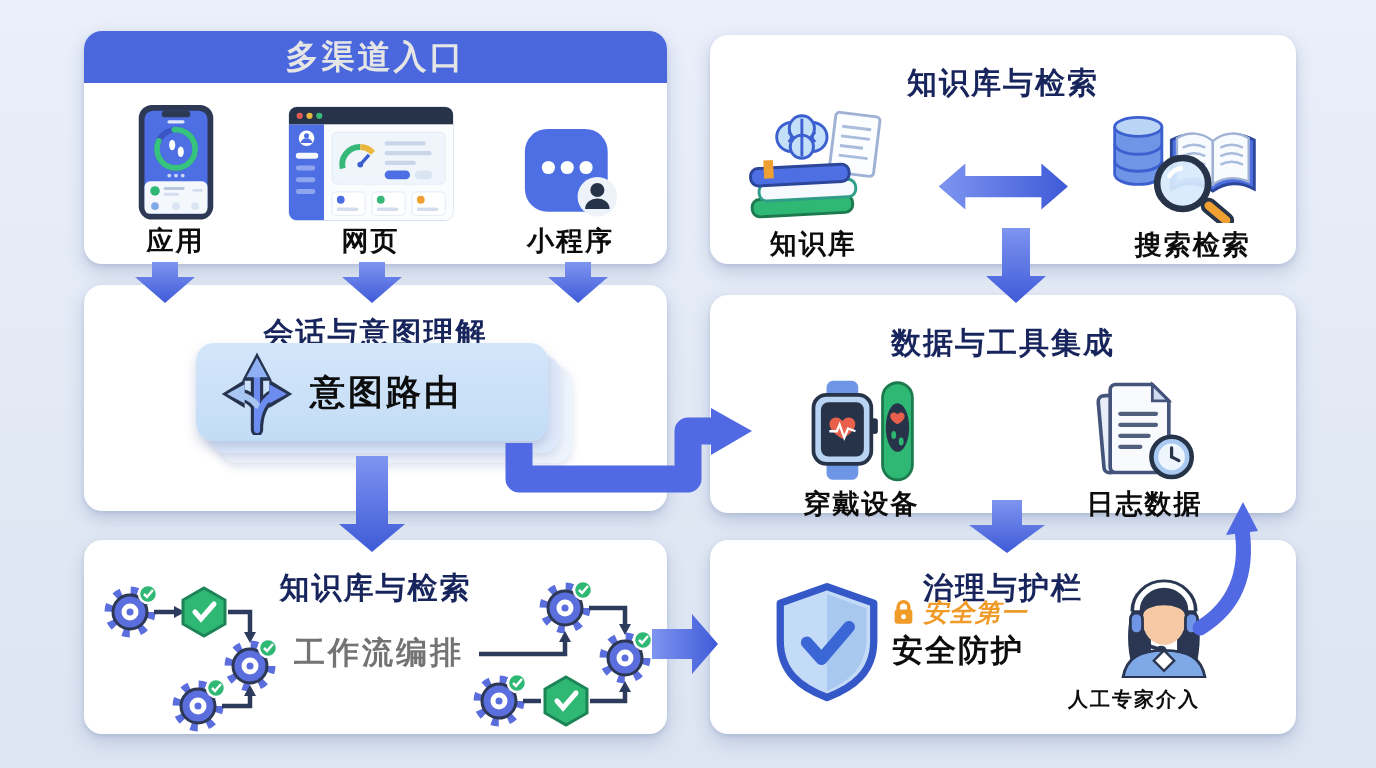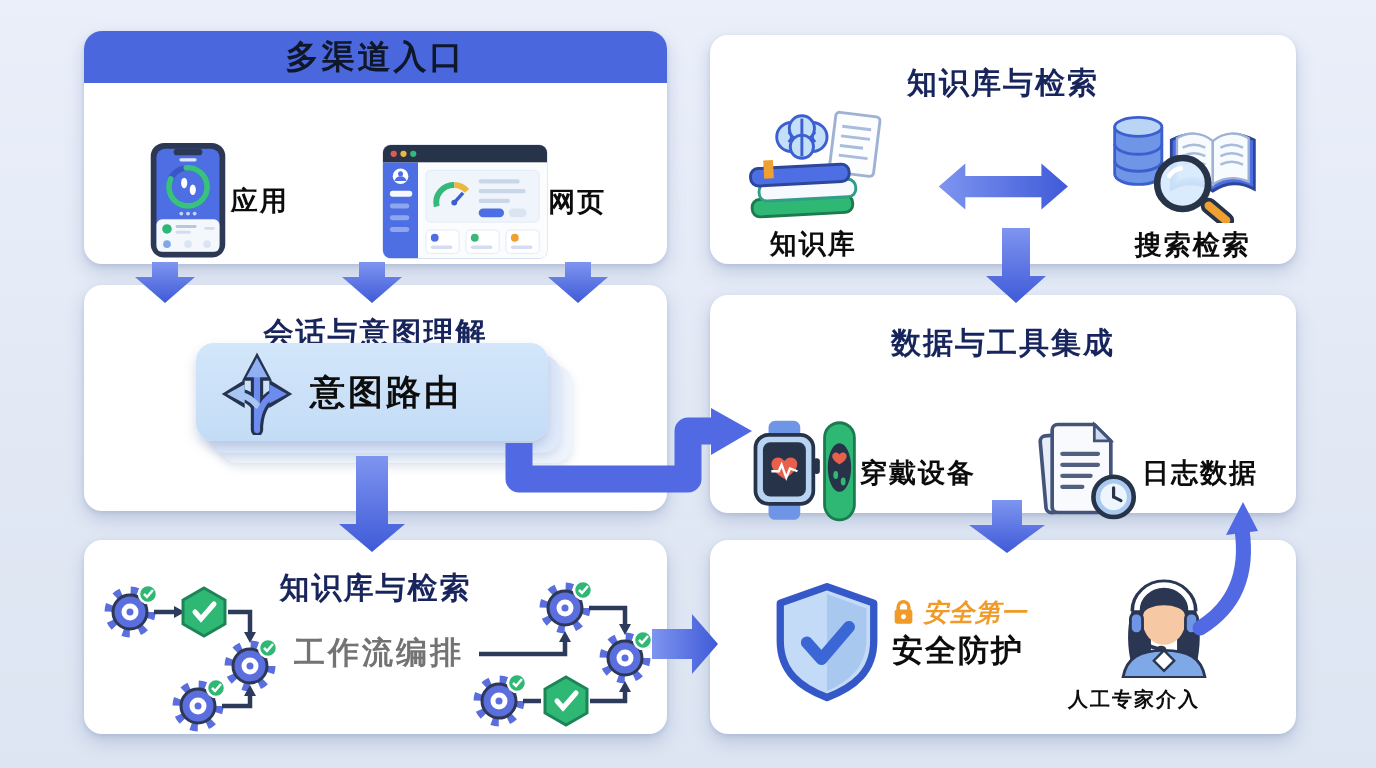--- a/index.html
+++ b/index.html
@@ -16,24 +16,24 @@
   }
   .box-title{
     text-align:center;font-weight:900;color:var(--title,#18255c);
     font-size:30px;letter-spacing:2px;padding-top:28px;
   }
   
   #box-channels{left:84px;top:31px;width:583px;height:233px;}
   #box-channels .hdr{
     height:52px;border-radius:18px 18px 0 0;background:var(--header,#4a67de);
     display:flex;align-items:center;justify-content:center;
-    color:#0f172a;font-size:33px;font-weight:900;letter-spacing:3px;
+    color:#e5e5e5;font-size:33px;font-weight:900;letter-spacing:3px;
   }
   .chan-row{display:flex;justify-content:space-around;align-items:flex-end;padding:0 14px;height:176px;}
-  .chan{display:flex;flex-direction:row;align-items:center;justify-content:flex-end;}
+  .chan{display:flex;flex-direction:column;align-items:center;justify-content:flex-end;}
   .chan .lbl{font-size:27px;font-weight:900;color:#0c0c0c;margin-top:2px;letter-spacing:2px;}
   
   #box-knowledge{left:710px;top:35px;width:586px;height:229px;}
   .kn-row{display:flex;justify-content:center;align-items:flex-start;margin-top:4px;gap:20px;}
   .kn-item{display:flex;flex-direction:column;align-items:center;width:218px;}
   .kn-item .lbl{font-size:27px;font-weight:900;color:#0c0c0c;margin-top:4px;letter-spacing:2px;}
   .kn-arrow{margin-top:52px;}
   
   #box-intent{left:84px;top:285px;width:583px;height:226px;}
   .stack{position:absolute;left:112px;top:58px;width:352px;height:98px;}
@@ -43,21 +43,21 @@
   .card{
     position:absolute;left:0;top:0;width:352px;height:98px;border-radius:18px;
     background:linear-gradient(180deg,#d3e6fa,#c3dcf6);
     box-shadow:0 6px 12px rgba(96,117,165,.3);
     display:flex;align-items:center;padding-left:24px;gap:16px;box-sizing:border-box;
   }
   .card .lbl{font-size:35px;font-weight:900;color:#0d0d0d;letter-spacing:3px;}
   
   #box-data{left:710px;top:295px;width:586px;height:218px;}
   .dt-row{display:flex;justify-content:space-around;align-items:flex-end;padding:0 10px;height:158px;}
-  .dt{display:flex;flex-direction:row;align-items:center;justify-content:flex-end;}
+  .dt{display:flex;flex-direction:column;align-items:center;justify-content:flex-end;}
   .dt .lbl{font-size:27px;font-weight:900;color:#0c0c0c;margin-top:4px;letter-spacing:2px;}
   
   #box-workflow{left:84px;top:540px;width:583px;height:194px;}
   .wf-label{position:absolute;left:50%;top:92px;transform:translateX(-48%);
     font-size:31px;font-weight:900;color:#737373;letter-spacing:3px;white-space:nowrap;}
   .cluster{position:absolute;}
   
   #box-governance{left:710px;top:540px;width:586px;height:194px;}
   .gov-item{position:absolute;}
   .sec-badge{left:182px;top:56px;display:flex;align-items:center;gap:8px;font-style:italic;}
@@ -166,20 +166,32 @@
             <circle cx="54" cy="96" r="4" fill="#4d6fe3"></circle>
               <circle cx="95" cy="96" r="4" fill="#35b878"></circle>
               <circle cx="136" cy="96" r="4" fill="#f0a030"></circle>
             <rect x="50" y="104" width="22" height="3.5" rx="1.75" fill="#d3ddef"></rect>
             <rect x="91" y="104" width="22" height="3.5" rx="1.75" fill="#d3ddef"></rect>
             <rect x="132" y="104" width="22" height="3.5" rx="1.75" fill="#d3ddef"></rect>
           </g>
         </svg>
         <span class="lbl">网页</span>
       </div>
+      <div class="chan">
+        <svg viewBox="0 0 102 100" width="96">
+          <rect x="2" y="2" width="88" height="88" rx="24" fill="#4d6fe3"></rect>
+          <circle cx="27" cy="43" r="7" fill="#ffffff"></circle>
+            <circle cx="47" cy="43" r="7" fill="#ffffff"></circle>
+            <circle cx="67" cy="43" r="7" fill="#ffffff"></circle>
+          <circle cx="79" cy="74" r="21" fill="#eef3fa"></circle>
+          <circle cx="79" cy="67" r="7.5" fill="#273349"></circle>
+          <path d="M66 87 a13 11 0 0 1 26 0 z" fill="#273349"></path>
+        </svg>
+        <span class="lbl">小程序</span>
+      </div>
     </div>
   </div>
 
   <div class="box" id="box-knowledge">
     <div class="box-title">知识库与检索</div>
     <div class="kn-row">
       <div class="kn-item">
         <svg viewBox="0 0 155 118" width="150">
           <g transform="rotate(7 115 50)">
             <rect x="96" y="6" width="46" height="62" rx="4" fill="#fbfdff" stroke="#9fb2d4" stroke-width="3"></rect>
@@ -341,20 +353,21 @@
       <use href="#gear" x="36" y="121"></use>
         <use href="#badge" x="54" y="103"></use>
       <line x1="60" y1="121" x2="78" y2="121" class="con"></line>
       <use href="#hexcheck" x="103" y="121"></use>
       <path d="M127 121 H162 V112" class="con"></path>
         <polygon points="156,112 168,112 162,101" class="conh"></polygon>
     </svg>
   </div>
 
   <div class="box" id="box-governance">
+    <div class="box-title">治理与护栏</div>
     <svg class="gov-item" style="left:62px;top:42px" viewBox="0 0 120 132" width="110">
       <path d="M60 5 L111 23 V64 c0 34 -22 51 -51 62 C31 115 9 98 9 64 V23 Z" fill="#c4dbf7" stroke="#3558c8" stroke-width="8" stroke-linejoin="round"></path>
       <path d="M60 13 V119 C85 108 103 92 103 62 V29 Z" fill="#a8c8f0"></path>
       <path d="M38 66 l16 18 l30 -35" stroke="#3b66d6" stroke-width="13" fill="none" stroke-linecap="round" stroke-linejoin="round"></path>
     </svg>
     <div class="gov-item sec-badge">
       <svg viewBox="0 0 26 30" width="23">
         <path d="M7 13 v-4 a6 6 0 0 1 12 0 v4" fill="none" stroke="#f09a28" stroke-width="4"></path>
         <rect x="3" y="12" width="20" height="16" rx="3" fill="#f09a28"></rect>
         <circle cx="13" cy="20" r="2.8" fill="#ffffff"></circle>

